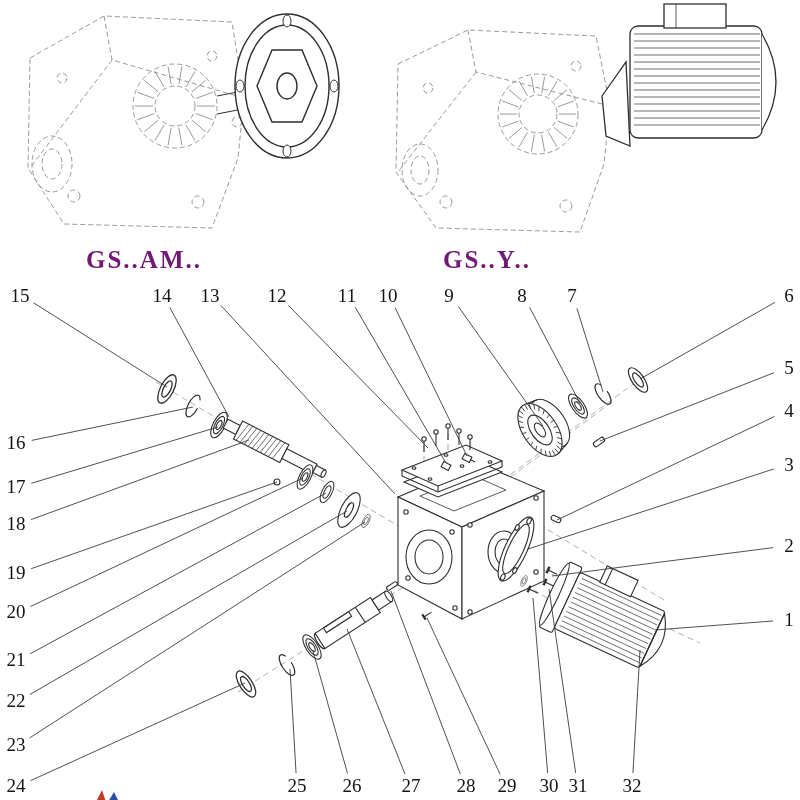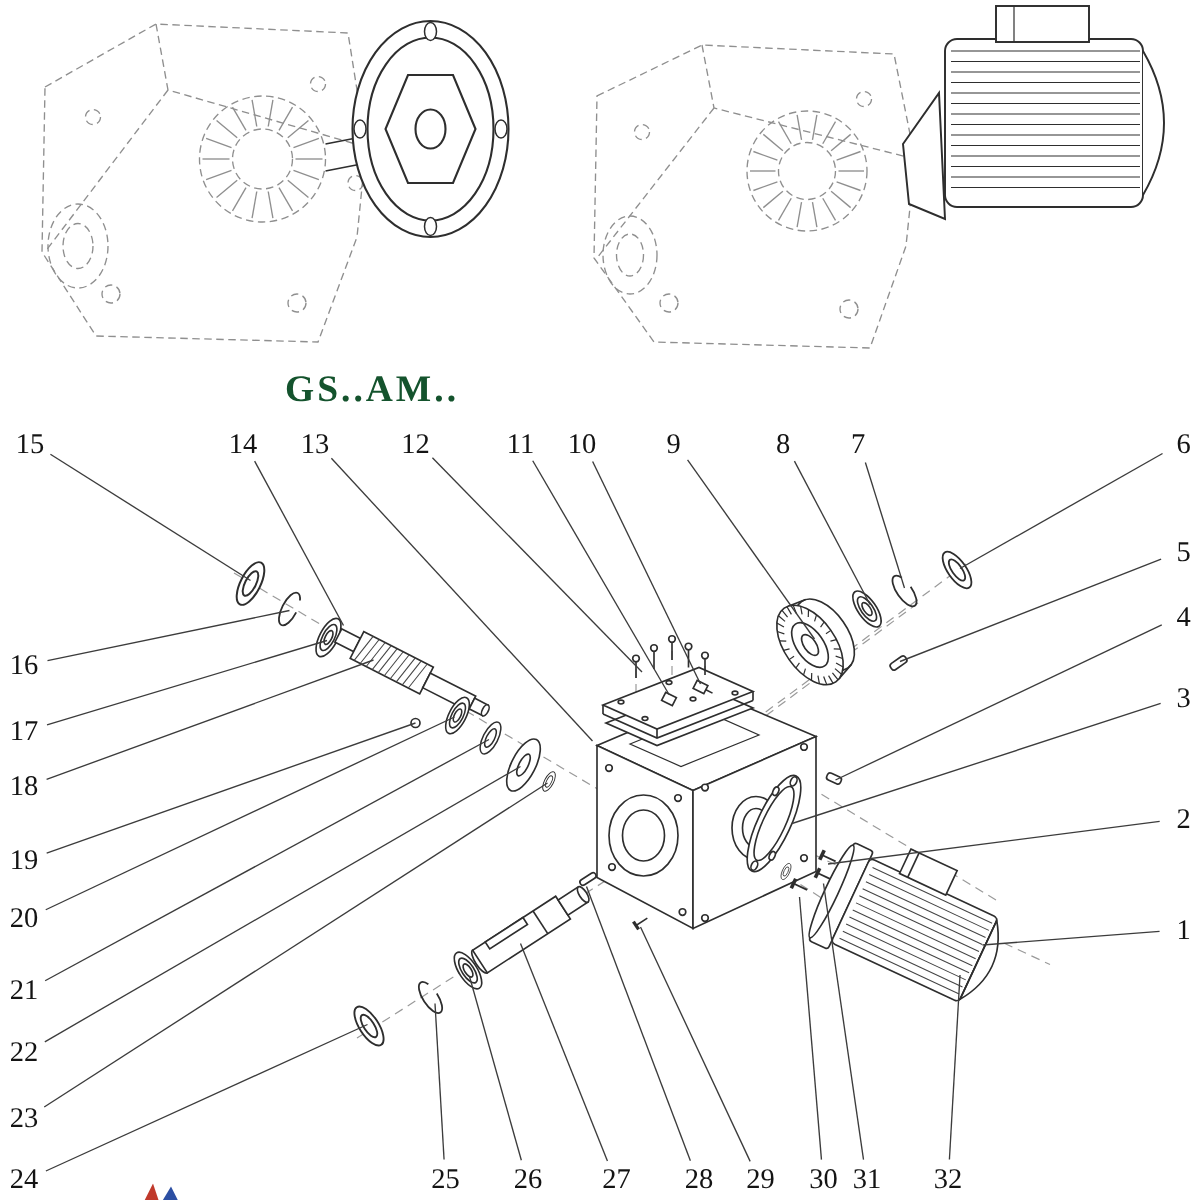--- a/index.html
+++ b/index.html
@@ -1,20 +1,20 @@
 <!DOCTYPE html>
 <html><head>
 <meta charset="utf-8">
 <style>
   html,body{margin:0;padding:0;background:#fff;}
   .stage{position:relative;width:800px;height:800px;background:#ffffff;overflow:hidden;
          font-family:"Liberation Serif", serif;}
   .stage svg.art{position:absolute;left:0;top:0;}
-  .model-title{position:absolute;width:220px;text-align:right;font-weight:bold;
-               font-size:25px;letter-spacing:2px;color:#14532d;}
+  .model-title{position:absolute;width:220px;text-align:left;font-weight:bold;
+               font-size:25px;letter-spacing:2px;color:#701a75;}
   .model-title.left{left:86px;top:246px;}
   .model-title.right{left:443px;top:246px;}
   #callout-layer text{font-family:"Liberation Serif", serif;font-size:19px;fill:#141414;}
   .watermark{position:absolute;left:96px;top:788px;width:34px;height:12px;}
 </style>
 </head>
 <body>
 
 <div class="stage">
 
@@ -397,20 +397,21 @@
         <line x1="547.6432027135919" y1="773.0468259063223" x2="533" y2="598" stroke="#3c3c3c" stroke-width="0.9"></line>
         <text x="549" y="792" text-anchor="middle">30</text>
         <line x1="575.6697829011836" y1="773.1386077800238" x2="549" y2="589" stroke="#3c3c3c" stroke-width="0.9"></line>
         <text x="578" y="792" text-anchor="middle">31</text>
         <line x1="632.9395523512235" y1="773.0224331487251" x2="640" y2="650" stroke="#3c3c3c" stroke-width="0.9"></line>
         <text x="632" y="792" text-anchor="middle">32</text>
       </g>
 </svg>
 
 <div class="model-title left">GS..AM..</div>
+<div class="model-title right">GS..Y..</div>
 
 <div class="watermark">
   <svg width="34" height="12" viewBox="0 0 34 12">
     <polygon points="0,12 6,0 10,12" fill="#c0392b"></polygon>
     <polygon points="12,12 18,2 23,12" fill="#2c4fa3"></polygon>
   </svg>
 </div>
 
 </div>
 

